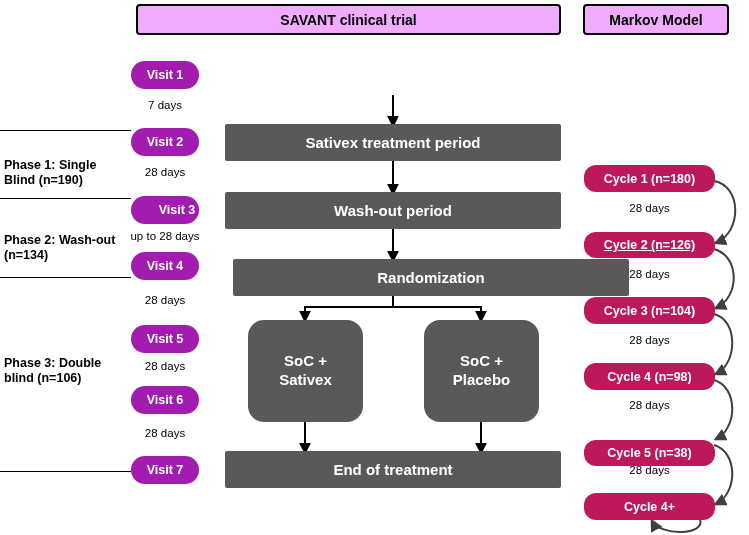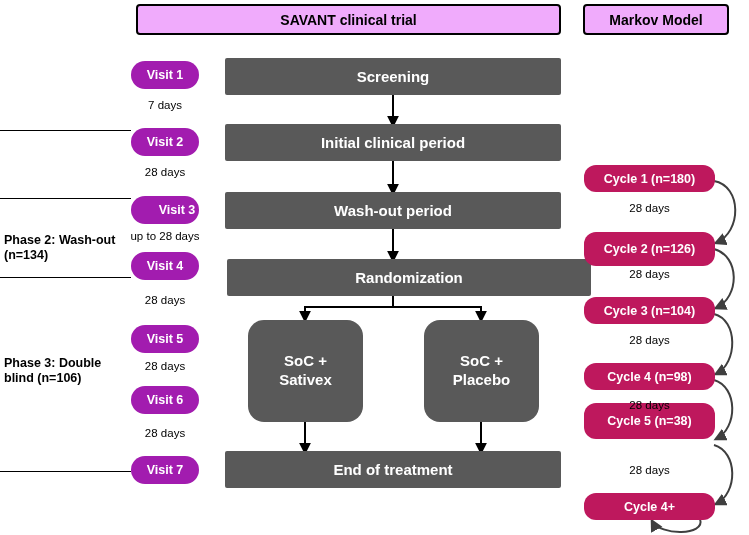--- a/index.html
+++ b/index.html
@@ -133,24 +133,23 @@
     <path d="M714,314 C738,320 738,363 716,374" stroke="#3f3f3f" stroke-width="2" fill="none" marker-end="url(#ar2)"></path>
     <path d="M714,380 C738,387 738,428 716,439" stroke="#3f3f3f" stroke-width="2" fill="none" marker-end="url(#ar2)"></path>
     <path d="M714,445 C738,452 738,493 716,504" stroke="#3f3f3f" stroke-width="2" fill="none" marker-end="url(#ar2)"></path>
 
     <path d="M700,519 C706,536 660,536 652,521" stroke="#3f3f3f" stroke-width="2" fill="none" marker-end="url(#ar2)"></path>
   </svg>
 
   <div class="abs hdr" style="left:136px; top:4px; width:425px; height:31px;">SAVANT clinical trial</div>
   <div class="abs hdr" style="left:583px; top:4px; width:146px; height:31px;">Markov Model</div>
 
-  <div class="abs darkbox" style="left:225px; top:58px; width:336px; height:37px;">Screening</div>
-  <div class="abs darkbox" style="left:225px; top:124px; width:336px; height:37px;">Initial clinical period</div>
+  <div class="abs darkbox" style="left:225px; top:124px; width:336px; height:37px;">Sativex treatment period</div>
   <div class="abs darkbox" style="left:225px; top:192px; width:336px; height:37px;">Wash-out period</div>
-  <div class="abs darkbox" style="left:227px; top:259px; width:364px; height:37px;">Randomization</div>
+  <div class="abs darkbox" style="left:233px; top:259px; width:396px; height:37px;">Randomization</div>
   <div class="abs darkbox" style="left:225px; top:451px; width:336px; height:37px;">End of treatment</div>
 
   <div class="abs darkbox rounded" style="left:248px; top:320px; width:115px; height:102px; flex-direction:column;">
     <div class="l2">SoC +</div>
     <div class="l2">Sativex</div>
   </div>
   <div class="abs darkbox rounded" style="left:424px; top:320px; width:115px; height:102px; flex-direction:column;">
     <div class="l2">SoC +</div>
     <div class="l2">Placebo</div>
   </div>
@@ -168,28 +167,29 @@
   <div class="abs interval" style="left:121px; top:222px; width:88px; height:30px;">up to 28 days</div>
   <div class="abs interval" style="left:121px; top:290px; width:88px; height:22px;">28 days</div>
   <div class="abs interval" style="left:121px; top:356px; width:88px; height:22px;">28 days</div>
   <div class="abs interval" style="left:121px; top:423px; width:88px; height:22px;">28 days</div>
 
   <div class="abs hrule" style="left:0px; top:130px; width:131px;"></div>
   <div class="abs hrule" style="left:0px; top:198px; width:131px;"></div>
   <div class="abs hrule" style="left:0px; top:277px; width:131px;"></div>
   <div class="abs hrule" style="left:0px; top:471px; width:131px;"></div>
 
+  <div class="abs phase" style="left:4px; top:155px; width:120px; height:36px;">Phase 1: Single Blind (n=190)</div>
   <div class="abs phase" style="left:4px; top:230px; width:120px; height:36px;">Phase 2: Wash-out (n=134)</div>
   <div class="abs phase" style="left:4px; top:353px; width:120px; height:36px;">Phase 3: Double blind (n=106)</div>
 
   <div class="abs cycle" style="left:584px; top:165px; width:131px; height:27px;">Cycle 1 (n=180)</div>
-  <div class="abs cycle" style="left:584px; top:232px; width:131px; height:34px;">Cycle 2 (n=126)</div>
+  <div class="abs cycle" style="left:584px; top:232px; width:131px; height:26px;text-decoration:underline;">Cycle 2 (n=126)</div>
   <div class="abs cycle" style="left:584px; top:297px; width:131px; height:27px;">Cycle 3 (n=104)</div>
   <div class="abs cycle" style="left:584px; top:363px; width:131px; height:27px;">Cycle 4 (n=98)</div>
-  <div class="abs cycle" style="left:584px; top:403px; width:131px; height:36px;">Cycle 5 (n=38)</div>
+  <div class="abs cycle" style="left:584px; top:440px; width:131px; height:26px;">Cycle 5 (n=38)</div>
   <div class="abs cycle" style="left:584px; top:493px; width:131px; height:27px;">Cycle 4+</div>
 
   <div class="abs interval" style="left:584px; top:198px; width:131px; height:22px;">28 days</div>
   <div class="abs interval" style="left:584px; top:264px; width:131px; height:22px;">28 days</div>
   <div class="abs interval" style="left:584px; top:330px; width:131px; height:22px;">28 days</div>
   <div class="abs interval" style="left:584px; top:395px; width:131px; height:22px;">28 days</div>
   <div class="abs interval" style="left:584px; top:460px; width:131px; height:22px;">28 days</div>
 
 </div>
 

